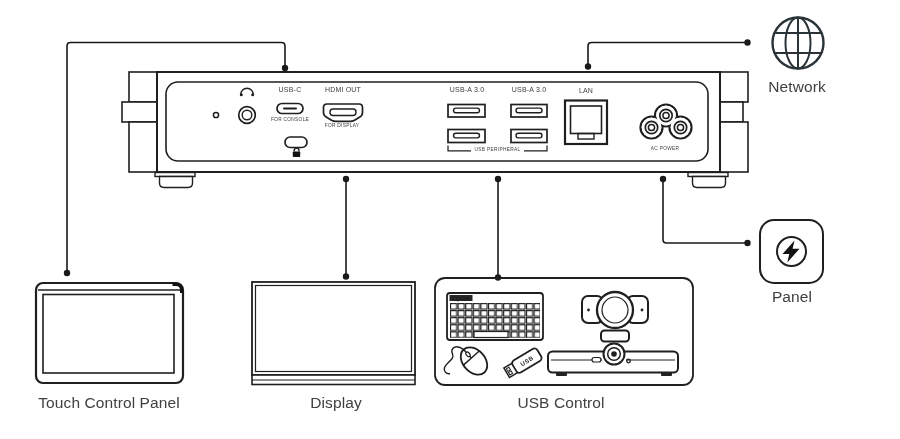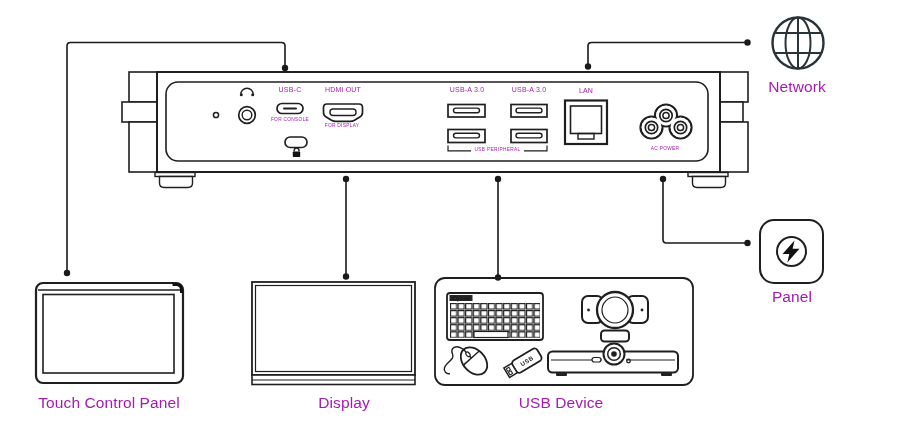--- a/index.html
+++ b/index.html
@@ -1,21 +1,21 @@
 <!DOCTYPE html>
 <html><head>
 <meta charset="utf-8">
 <style>
   html,body{margin:0;padding:0;background:#fff;}
   .stage{
     position:relative;width:900px;height:439px;background:#fff;
     font-family:"Liberation Sans",sans-serif;overflow:hidden;
   }
   .stage svg{position:absolute;left:0;top:0;}
-  .lbl{position:absolute;transform:translateX(-50%);white-space:nowrap;color:#a21caf;}
+  .lbl{position:absolute;transform:translateX(-50%);white-space:nowrap;color:#404040;}
   .lbl.big{font-size:15.5px;letter-spacing:.1px;}
   .lbl.port{font-size:7px;letter-spacing:.2px;}
   .lbl.tiny{font-size:4.8px;letter-spacing:.3px;}
 </style>
 </head>
 <body>
 
 <div class="stage">
 
 <svg width="900" height="439" viewBox="0 0 900 439">
@@ -236,15 +236,15 @@
   <div class="lbl tiny" style="left:342px;top:123px;">FOR DISPLAY</div>
   <div class="lbl port" style="left:467px;top:86px;">USB-A 3.0</div>
   <div class="lbl port" style="left:529px;top:86px;">USB-A 3.0</div>
   <div class="lbl tiny" style="left:497.5px;top:147.3px;">USB PERIPHERAL</div>
   <div class="lbl port" style="left:586px;top:87px;">LAN</div>
   <div class="lbl tiny" style="left:665px;top:146px;">AC POWER</div>
 
   <div class="lbl big" style="left:797px;top:78px;">Network</div>
   <div class="lbl big" style="left:792px;top:288px;">Panel</div>
   <div class="lbl big" style="left:109px;top:394px;text-align:right;">Touch Control Panel</div>
-  <div class="lbl big" style="left:336px;top:394px;margin-left:8px;">Display</div>
-  <div class="lbl big" style="left:561px;top:394px;">USB Device</div>
+  <div class="lbl big" style="left:336px;top:394px;">Display</div>
+  <div class="lbl big" style="left:561px;top:394px;">USB Control</div>
 </div>
 
 </body></html>

